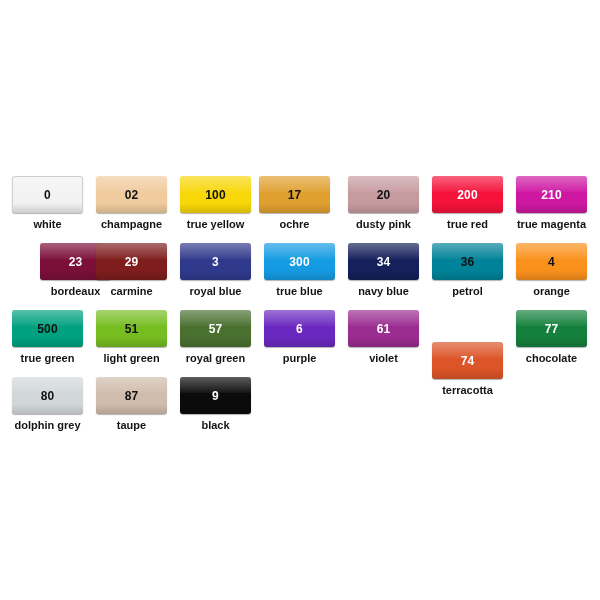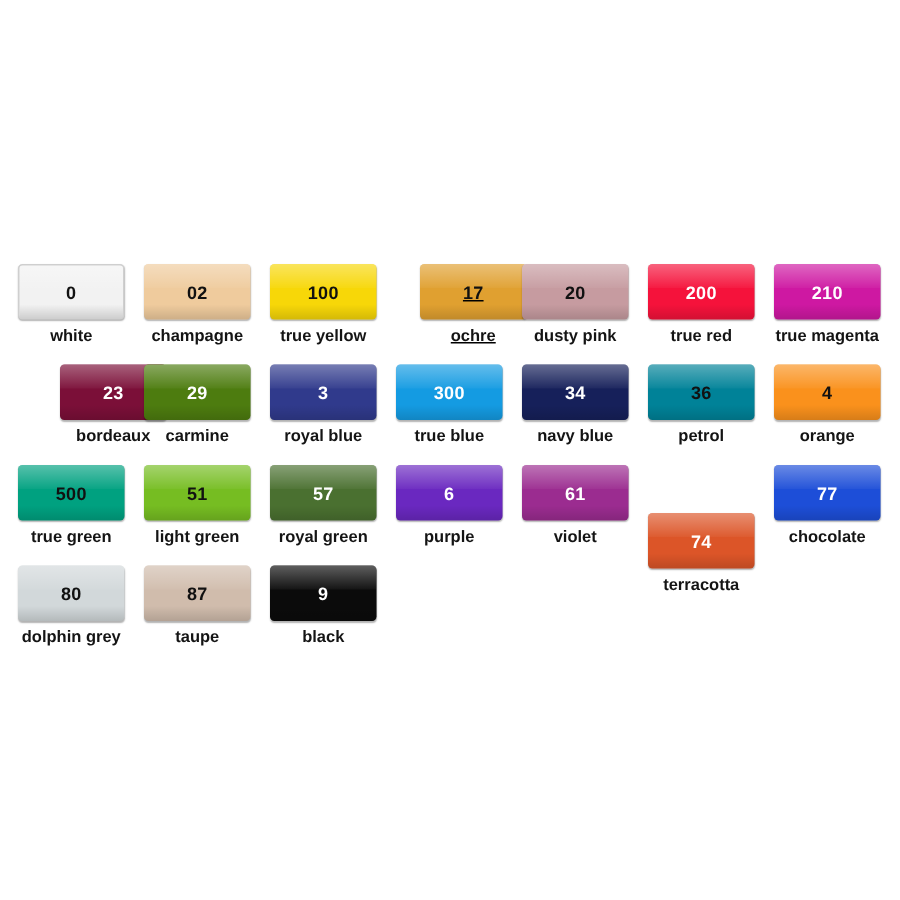--- a/index.html
+++ b/index.html
@@ -113,21 +113,21 @@
             <span class="swatch-code" style="color: rgb(17, 17, 17);">02</span>
           </div>
           <span class="swatch-name">champagne</span>
         </div>
         <div class="swatch-cell" style="left: 168px;">
           <div class="swatch-chip" style="background: rgb(247, 215, 8);">
             <span class="swatch-code" style="color: rgb(17, 17, 17);">100</span>
           </div>
           <span class="swatch-name">true yellow</span>
         </div>
-        <div class="swatch-cell" style="left: 268px; text-decoration: underline;">
+        <div class="swatch-cell" style="left: 247px;">
           <div class="swatch-chip" style="background: rgb(224, 160, 48);">
             <span class="swatch-code" style="color: rgb(17, 17, 17);">17</span>
           </div>
           <span class="swatch-name">ochre</span>
         </div>
         <div class="swatch-cell" style="left: 336px;">
           <div class="swatch-chip" style="background: rgb(198, 155, 160);">
             <span class="swatch-code" style="color: rgb(17, 17, 17);">20</span>
           </div>
           <span class="swatch-name">dusty pink</span>
@@ -146,21 +146,21 @@
         </div>
       </div>
       <div class="swatch-row">
         <div class="swatch-cell" style="left: 0px; padding-left: 28px;">
           <div class="swatch-chip" style="background: rgb(123, 15, 56);">
             <span class="swatch-code" style="color: rgb(255, 255, 255);">23</span>
           </div>
           <span class="swatch-name">bordeaux</span>
         </div>
         <div class="swatch-cell" style="left: 84px;">
-          <div class="swatch-chip" style="background: #4d7c0f; text-align: center;">
+          <div class="swatch-chip" style="background: #7f1d1d; text-align: center;">
             <span class="swatch-code" style="color: rgb(255, 255, 255);">29</span>
           </div>
           <span class="swatch-name">carmine</span>
         </div>
         <div class="swatch-cell" style="left: 168px;">
           <div class="swatch-chip" style="background: rgb(48, 58, 140);">
             <span class="swatch-code" style="color: rgb(255, 255, 255);">3</span>
           </div>
           <span class="swatch-name">royal blue</span>
         </div>
@@ -220,21 +220,21 @@
           </div>
           <span class="swatch-name">violet</span>
         </div>
         <div class="swatch-cell" style="left: 420px; margin-top: 32px;">
           <div class="swatch-chip" style="background: rgb(220, 85, 40);">
             <span class="swatch-code" style="color: rgb(255, 255, 255);">74</span>
           </div>
           <span class="swatch-name">terracotta</span>
         </div>
         <div class="swatch-cell" style="left: 504px;">
-          <div class="swatch-chip" style="background: #1d4ed8;">
+          <div class="swatch-chip" style="background: #15803d;">
             <span class="swatch-code" style="color: rgb(255, 255, 255);">77</span>
           </div>
           <span class="swatch-name">chocolate</span>
         </div>
       </div>
       <div class="swatch-row">
         <div class="swatch-cell" style="left: 0px;">
           <div class="swatch-chip" style="background: rgb(210, 216, 218);">
             <span class="swatch-code" style="color: rgb(17, 17, 17);">80</span>
           </div>

